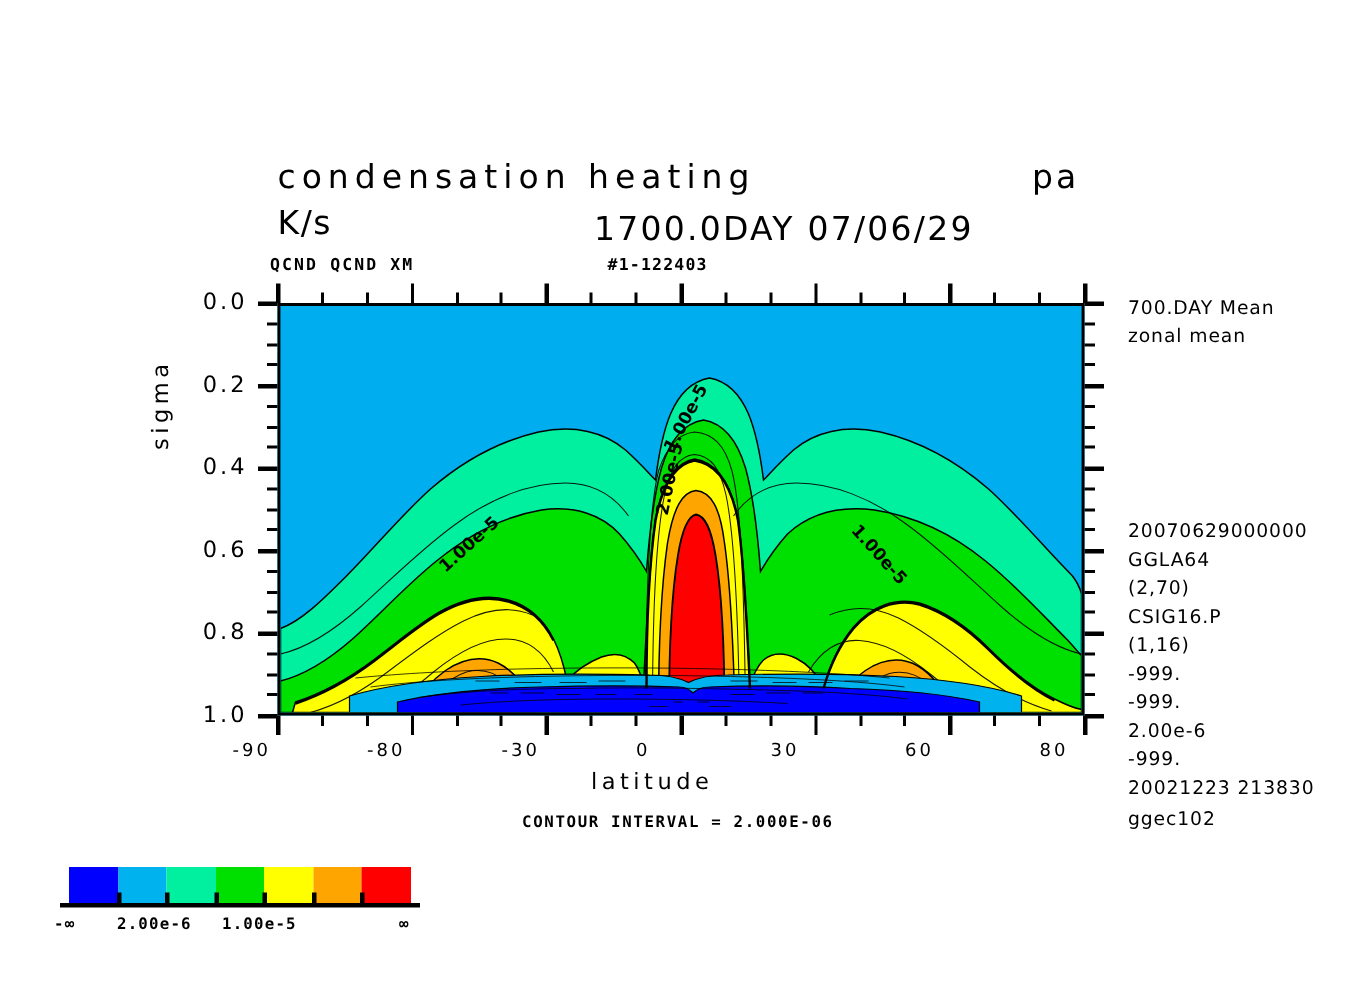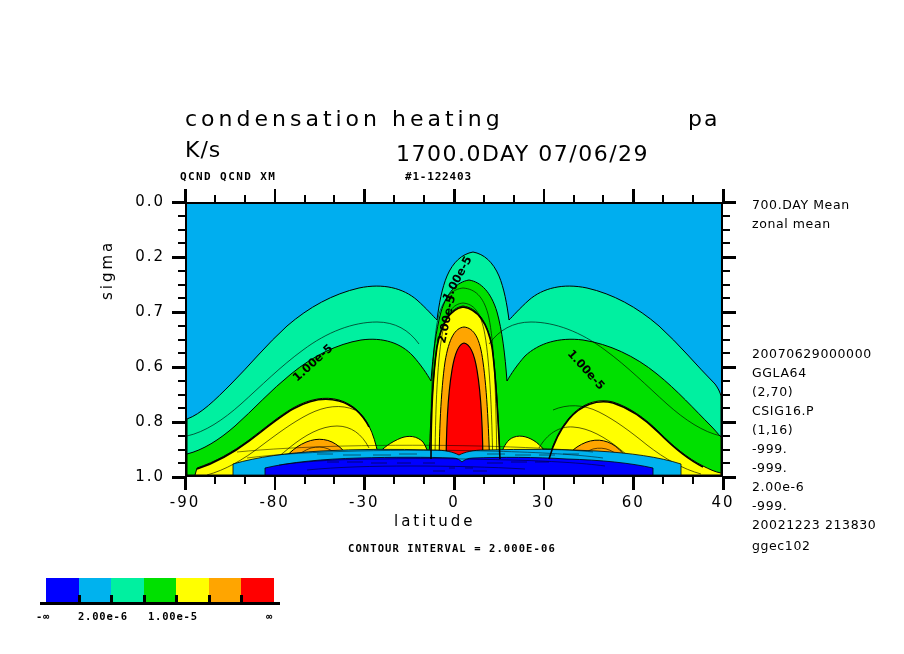--- a/index.html
+++ b/index.html
@@ -16,21 +16,21 @@
   #sub-right{left:405px;top:170px;font-size:11px;font-weight:bold;letter-spacing:0.8px;
              font-family:"DejaVu Sans Mono",monospace;}
   
   #plot-frame{left:185px;top:202px;width:538px;height:275px;border:2px solid #000;
               box-sizing:border-box;overflow:hidden;background:#00AEEF;}
   #plot-svg{position:absolute;left:0;top:0;}
   
   .tick{position:absolute;background:#000;}
   .ylabel-txt{position:absolute;font-size:15px;letter-spacing:2px;text-align:right;
               width:46px;white-space:nowrap;}
-  .xlabel-txt{position:absolute;font-size:15px;letter-spacing:2px;text-align:center;
+  .xlabel-txt{position:absolute;font-size:12px;letter-spacing:2px;text-align:left;
               width:60px;white-space:nowrap;}
   #ytitle{left:98px;top:300px;font-size:15px;letter-spacing:3px;
           transform:rotate(-90deg);transform-origin:left top;white-space:nowrap;}
   #xtitle{left:394px;top:512px;font-size:15px;letter-spacing:3px;white-space:nowrap;}
   
   .meta-line{position:absolute;left:740px;font-size:12.5px;letter-spacing:0.6px;
              white-space:nowrap;font-family:"DejaVu Sans",sans-serif;margin-left:12px;}
   
   #ci-note{left:348px;top:542px;font-size:10.5px;font-weight:bold;letter-spacing:1.1px;
            font-family:"DejaVu Sans Mono",monospace;white-space:nowrap;}
@@ -173,21 +173,21 @@
     </g>
   </svg>
 </div>
 
 <div id="axis-layer">
     <div class="tick" style="left: 172px; top: 201px; width: 13px; height: 2.5px;"></div>
     <div class="ylabel-txt" style="left: 119px; top: 192px;">0.0</div>
     <div class="tick" style="left: 172px; top: 256px; width: 13px; height: 2.5px;"></div>
     <div class="ylabel-txt" style="left: 119px; top: 247px;">0.2</div>
     <div class="tick" style="left: 172px; top: 311px; width: 13px; height: 2.5px;"></div>
-    <div class="ylabel-txt" style="left: 119px; top: 302px;">0.7</div>
+    <div class="ylabel-txt" style="left: 119px; top: 302px;">0.4</div>
     <div class="tick" style="left: 172px; top: 366px; width: 13px; height: 2.5px;"></div>
     <div class="ylabel-txt" style="left: 119px; top: 357px;">0.6</div>
     <div class="tick" style="left: 172px; top: 421px; width: 13px; height: 2.5px;"></div>
     <div class="ylabel-txt" style="left: 119px; top: 412px;">0.8</div>
     <div class="tick" style="left: 172px; top: 476px; width: 13px; height: 2.5px;"></div>
     <div class="ylabel-txt" style="left: 119px; top: 467px;">1.0</div>
     <div class="tick" style="left: 178px; top: 214.75px; width: 7px; height: 2px;"></div>
     <div class="tick" style="left: 723px; top: 214.75px; width: 7px; height: 2px;"></div>
     <div class="tick" style="left: 178px; top: 228.5px; width: 7px; height: 2px;"></div>
     <div class="tick" style="left: 723px; top: 228.5px; width: 7px; height: 2px;"></div>
@@ -236,21 +236,21 @@
     <div class="tick" style="left: 453px; top: 189px; width: 2.5px; height: 13px;"></div>
     <div class="xlabel-txt" style="left: 424px; top: 493px;">0</div>
     <div class="tick" style="left: 542.667px; top: 477px; width: 2.5px; height: 13px;"></div>
     <div class="tick" style="left: 542.667px; top: 189px; width: 2.5px; height: 13px;"></div>
     <div class="xlabel-txt" style="left: 513.667px; top: 493px;">30</div>
     <div class="tick" style="left: 632.333px; top: 477px; width: 2.5px; height: 13px;"></div>
     <div class="tick" style="left: 632.333px; top: 189px; width: 2.5px; height: 13px;"></div>
     <div class="xlabel-txt" style="left: 603.333px; top: 493px;">60</div>
     <div class="tick" style="left: 722px; top: 477px; width: 2.5px; height: 13px;"></div>
     <div class="tick" style="left: 722px; top: 189px; width: 2.5px; height: 13px;"></div>
-    <div class="xlabel-txt" style="left: 693px; top: 493px;">40</div>
+    <div class="xlabel-txt" style="left: 693px; top: 493px;">80</div>
     <div class="tick" style="left: 213.889px; top: 477px; width: 2px; height: 7px;"></div>
     <div class="tick" style="left: 213.889px; top: 195px; width: 2px; height: 7px;"></div>
     <div class="tick" style="left: 243.778px; top: 477px; width: 2px; height: 7px;"></div>
     <div class="tick" style="left: 243.778px; top: 195px; width: 2px; height: 7px;"></div>
     <div class="tick" style="left: 303.556px; top: 477px; width: 2px; height: 7px;"></div>
     <div class="tick" style="left: 303.556px; top: 195px; width: 2px; height: 7px;"></div>
     <div class="tick" style="left: 333.444px; top: 477px; width: 2px; height: 7px;"></div>
     <div class="tick" style="left: 333.444px; top: 195px; width: 2px; height: 7px;"></div>
     <div class="tick" style="left: 393.222px; top: 477px; width: 2px; height: 7px;"></div>
     <div class="tick" style="left: 393.222px; top: 195px; width: 2px; height: 7px;"></div>

